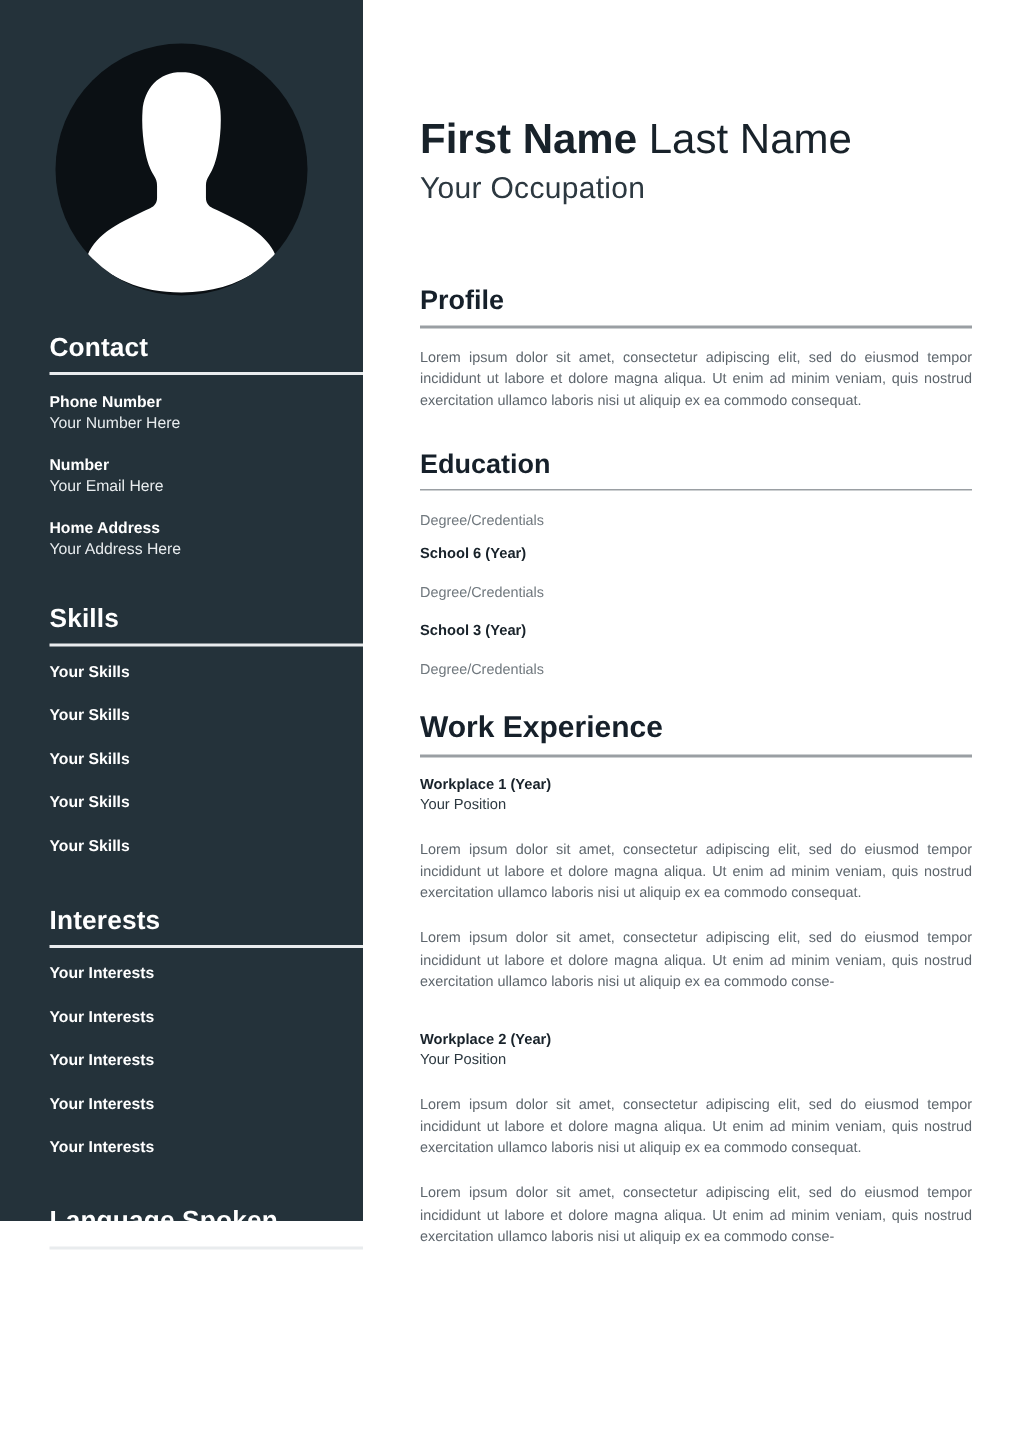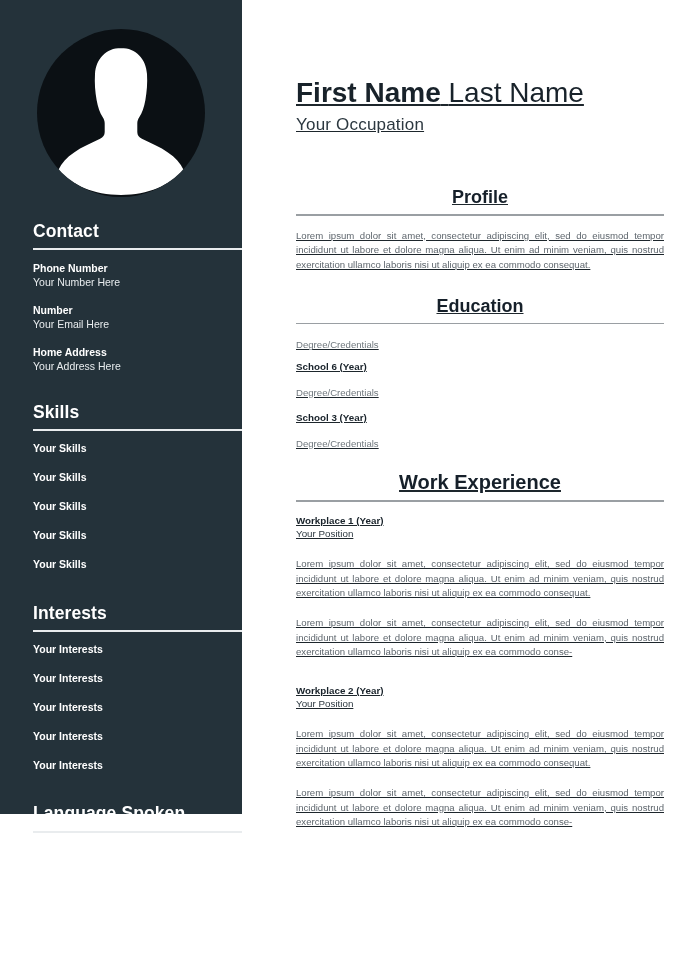--- a/index.html
+++ b/index.html
@@ -101,54 +101,52 @@
     font-weight: bold;
     color: #ffffff;
     line-height: 1.2;
     margin-bottom: 16.5px;
   }
   .side-item.lang { margin-bottom: 16px; }
 
   
   .main {
     position: absolute;
-    left: 296px;
+    left: 280px;
     top: 0;
     width: 368px;
-    text-decoration: underline;
   }
 
   .name-line {
     margin-top: 77px;
     font-size: 28px;
     line-height: 1.12;
     color: #18222a;
     white-space: nowrap;
   }
   .name-first { font-weight: bold; }
   .name-last  { font-weight: normal; }
 
   .occupation {
     margin-top: 7px;
-    font-size: 17px;
+    font-size: 20px;
     font-weight: normal;
     color: #2c3840;
     letter-spacing: 0.2px;
   }
 
   .sec {
     margin-top: 0;
   }
   .sec-title {
     font-size: 18px;
     font-weight: bold;
     color: #16202a;
     line-height: 1.15;
     margin: 0;
-    text-align: center;
   }
   .sec-title.big { font-size: 20px; }
   .sec-rule {
     height: 1.5px;
     background: #9a9fa3;
     margin-top: 6px;
     width: 368px;
   }
 
   .para {

